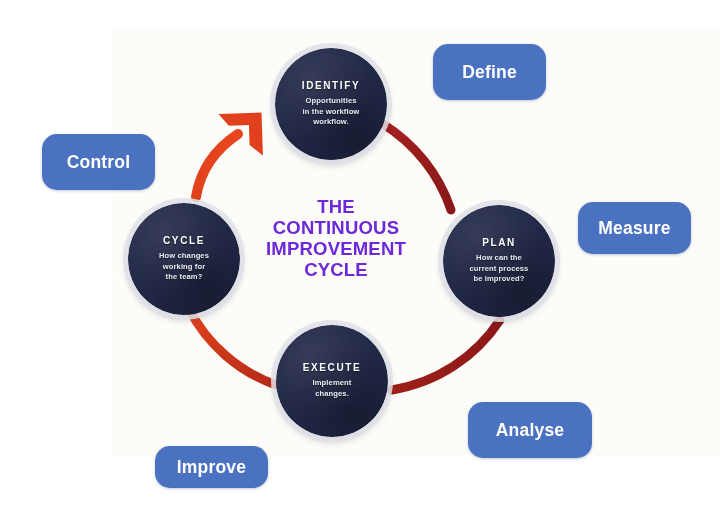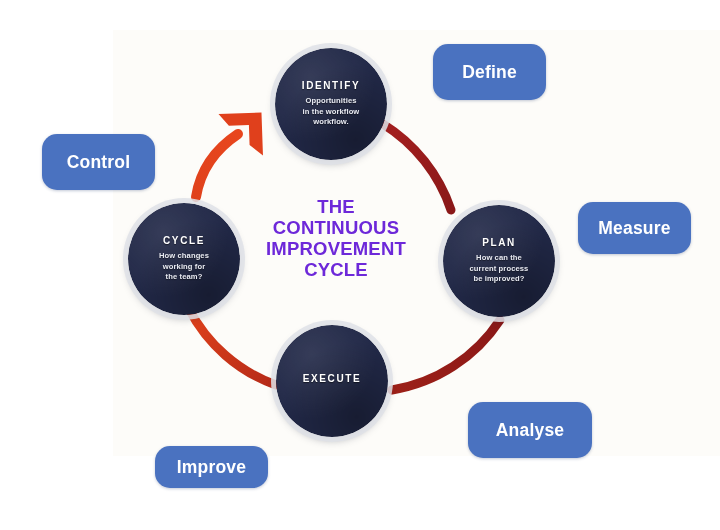--- a/index.html
+++ b/index.html
@@ -204,20 +204,24 @@
         <span>be improved?</span>
       </div>
     </div>
   </div>
 
   <div class="node" id="node-execute">
     <div class="facets"></div>
     <div class="facet-b"></div>
     <div class="ntext">
       <div class="node-title">EXECUTE</div>
+      <div class="node-desc">
+        <span>Implement</span><br>
+        <span>changes.</span>
+      </div>
     </div>
   </div>
 
   <div class="node" id="node-review">
     <div class="facets"></div>
     <div class="facet-b"></div>
     <div class="ntext">
       <div class="node-title">CYCLE</div>
       <div class="node-desc">
         <span>How changes</span><br>

